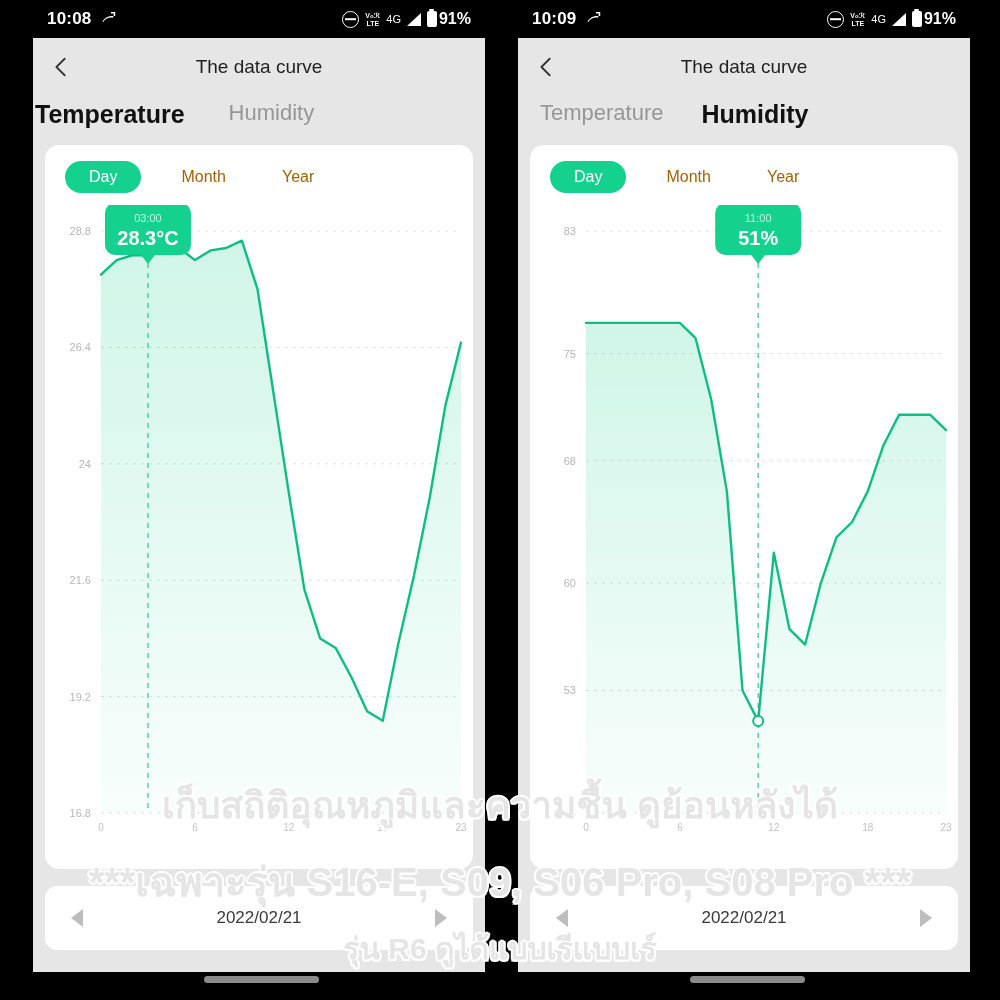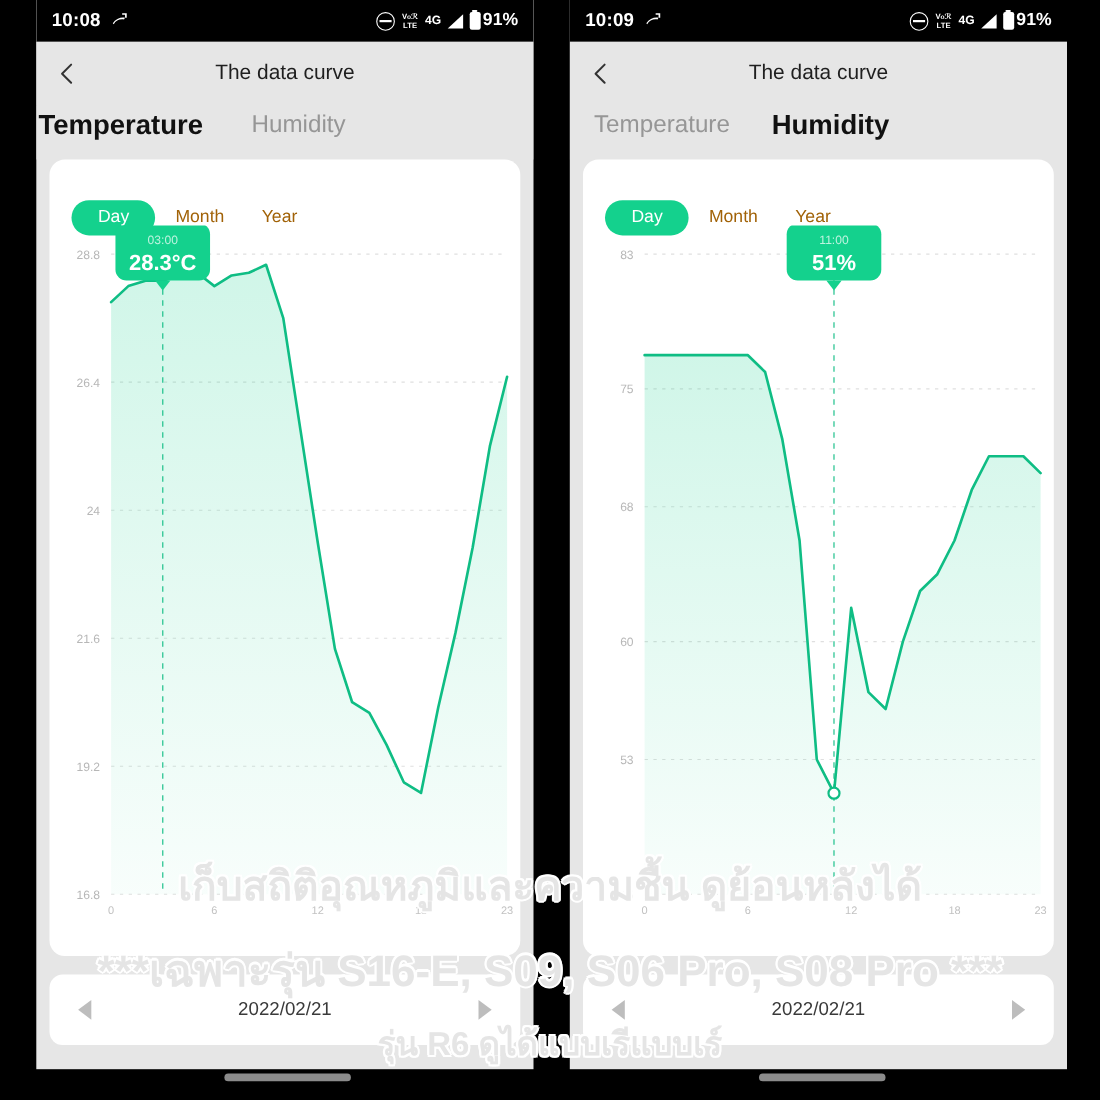--- a/index.html
+++ b/index.html
@@ -72,21 +72,21 @@
     height: 1.6px;
     background: #fff;
     transform: translateY(-50%);
   }
   .volte {
     font-size: 7px;
     line-height: 7px;
     font-weight: bold;
     text-align: center;
   }
-  .net4g { font-size: 11px; font-weight: bold; }
+  .net4g { font-size: 11px; font-weight: normal; }
   .bars {
     width: 0; height: 0;
     border-left: 14px solid transparent;
     border-bottom: 13px solid #fff;
   }
   .battery {
     display: flex;
     align-items: center;
     gap: 2px;
   }
@@ -161,22 +161,21 @@
     background: #fff;
     border-radius: 14px;
     height: 724px;
     position: relative;
     overflow: hidden;
   }
   .range-row {
     display: flex;
     align-items: center;
     padding: 16px 0 0 20px;
-    gap: 2px;
-    margin-top: 21px;
+    gap: 24px;
   }
   .pill {
     background: #14d18d;
     color: #fff;
     font-size: 16px;
     padding: 7px 24px;
     border-radius: 18px;
     cursor: pointer;
   }
   .range-plain {

